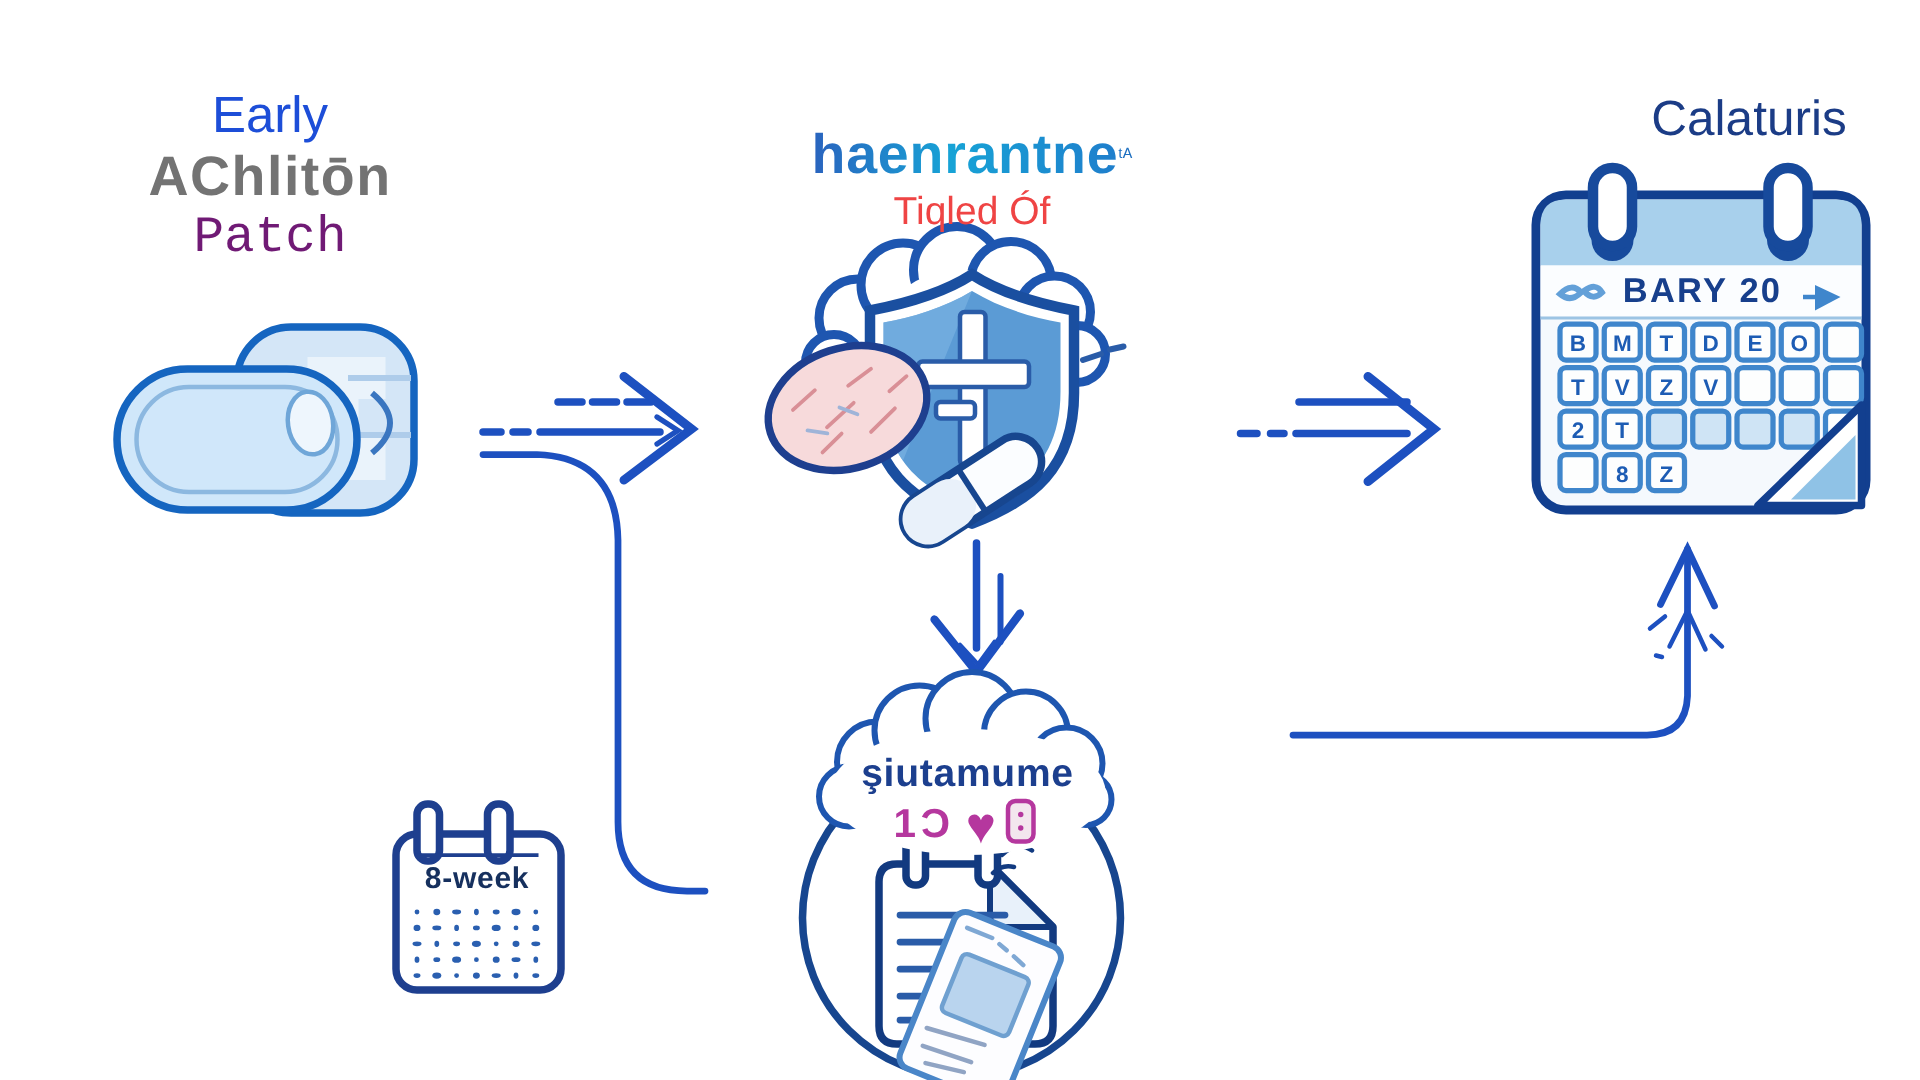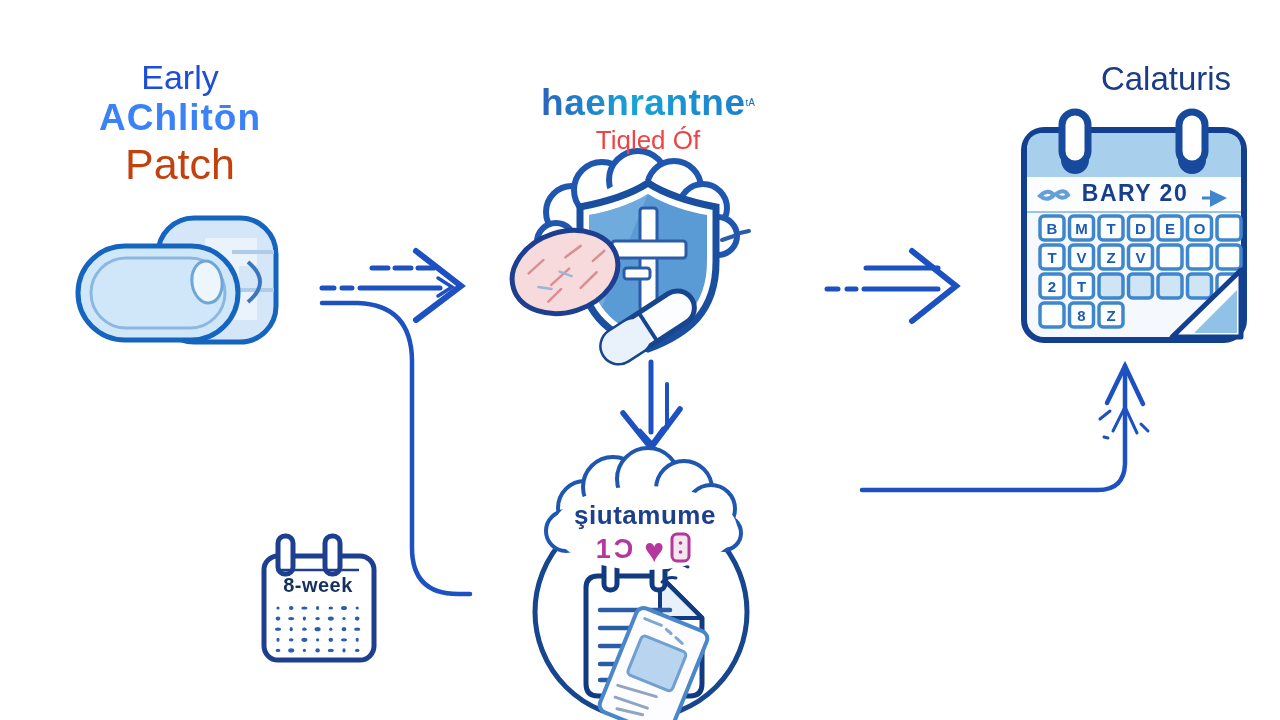--- a/index.html
+++ b/index.html
@@ -4,22 +4,22 @@
 <style>
   html,body{margin:0;padding:0;background:#fff;}
   .stage{
     position:relative;width:1280px;height:720px;background:#ffffff;
     overflow:hidden;font-family:"Liberation Sans",sans-serif;
   }
   .stage svg{position:absolute;left:0;top:0;}
   .title-block{position:absolute;text-align:center;line-height:1.15;}
   .left-block{left:55px;top:58px;width:250px;}
   .left-block .l1{font-size:34px;font-weight:400;color:#1d4ed8;}
-  .left-block .l2{font-size:37px;font-weight:700;color:#3b82f6;letter-spacing:1px;}
-  .left-block .l3{font-size:43px;font-weight:400;color:#c2410c;}
+  .left-block .l2{font-size:37px;font-weight:700;color:#737373;letter-spacing:1px;}
+  .left-block .l3{font-size:34px;font-weight:400;color:#701a75;font-family:Liberation Mono, monospace;}
   .center-block{left:498px;top:82px;width:300px;}
   .center-block .grad{
     font-size:37px;font-weight:700;letter-spacing:.5px;
     background:linear-gradient(90deg,#2a63be 0%,#17a3d6 45%,#1f7ecc 100%);
     -webkit-background-clip:text;background-clip:text;color:transparent;
     display:inline-block;
   }
   .center-block sup{font-size:14px;color:#1d6fc0;vertical-align:super;}
   .center-block .sub{font-size:26px;color:#ef4444;margin-top:1px;}
   .right-block{left:1041px;top:60px;width:250px;font-size:33px;color:#1b3c86;}

